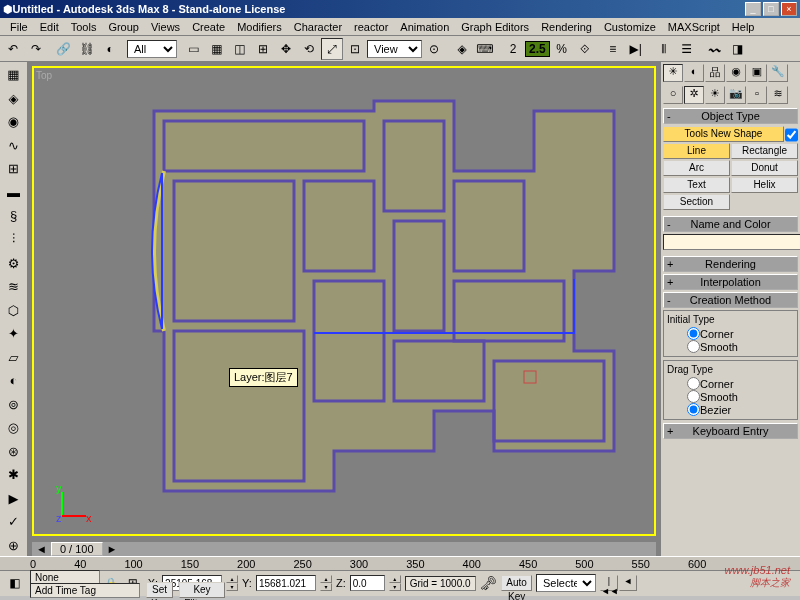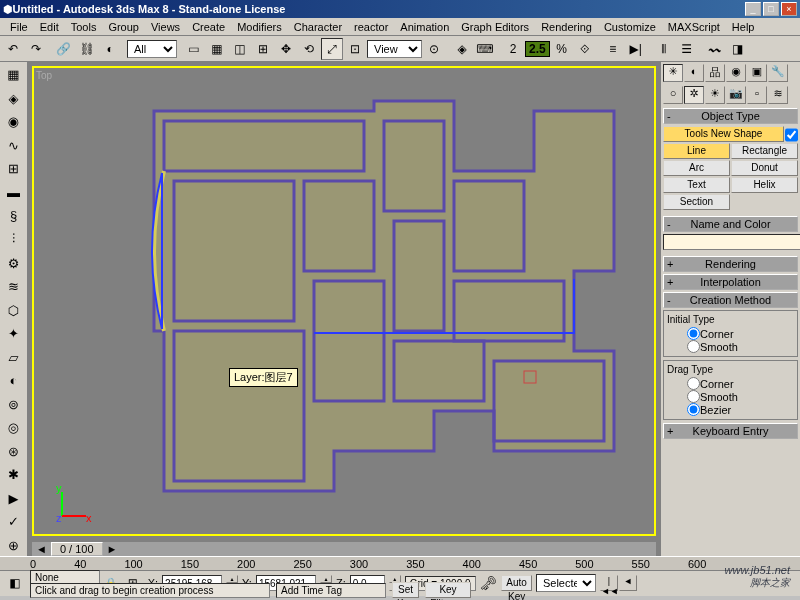--- a/index.html
+++ b/index.html
@@ -43,21 +43,21 @@
 .radio-row { display: flex; align-items: center; padding-left: 20px; font-size: 10px; }
 .color-row { display: flex; align-items: center; gap: 2px; }
 .color-input { flex: 1; height: 16px; background: #fff7e0; border: 1px inset #808080; }
 .statusbar { height: 40px; background: #d4d0c8; border-top: 1px solid #fff; }
 .ruler { height: 14px; display: flex; align-items: center; font-size: 9px; color: #000; padding-left: 30px; gap: 38px; background: #c8c4bc; border-bottom: 1px solid #808080; }
 .status-row { display: flex; align-items: center; height: 24px; gap: 4px; padding: 0 4px; }
 .status-box { background: #e8e4dc; border: 1px inset #808080; padding: 1px 4px; font-size: 10px; }
 .coord-input { width: 60px; height: 16px; background: #fff; border: 1px inset #808080; font-size: 10px; padding: 0 2px; }
 .spinner { width: 12px; height: 16px; display: flex; flex-direction: column; }
 .spinner div { flex: 1; border: 1px outset #d4d0c8; font-size: 6px; text-align: center; line-height: 6px; }
-.watermark { position: absolute; right: 10px; bottom: 10px; color: #0f172a; font-size: 14px; font-style: italic; text-align: right; opacity: 0.8; }
+.watermark { position: absolute; right: 10px; bottom: 10px; color: #b91c1c; font-size: 14px; font-style: italic; text-align: right; opacity: 0.8; }
 .watermark .cn { font-size: 10px; }
 .nav-btns { display: flex; gap: 1px; }
 .nav-btn { width: 18px; height: 16px; border: 1px outset #d4d0c8; text-align: center; font-size: 9px; }
 </style>
 </head>
 <body>
 
 <div class="titlebar">
   <span>⬢</span>
   <span class="title">Untitled - Autodesk 3ds Max 8 - Stand-alone License</span>
@@ -313,21 +313,20 @@
     <div class="shape-btn" style="flex:0;padding:0 4px">Auto Key</div>
     <select class="tb-select" style="width:60px"><option>Selected</option></select>
     <div class="nav-btns">
       <div class="nav-btn">|◄◄</div>
       <div class="nav-btn">◄</div>
     </div>
   </div>
 </div>
 
 <div style="position:absolute;bottom:2px;left:30px;display:flex;gap:6px;font-size:10px;align-items:center">
-  <div class="status-box" style="width:240px">Click and drag to begin creation process</div>
   <div class="status-box" style="width:110px">Add Time Tag</div>
   <div class="shape-btn" style="flex:0;padding:0 4px">Set Key</div>
   <div class="shape-btn" style="flex:0;padding:0 4px">Key Filters...</div>
 </div>
 
 <div class="watermark">
   <div>www.jb51.net</div>
   <div class="cn">脚本之家</div>
 </div>
 

